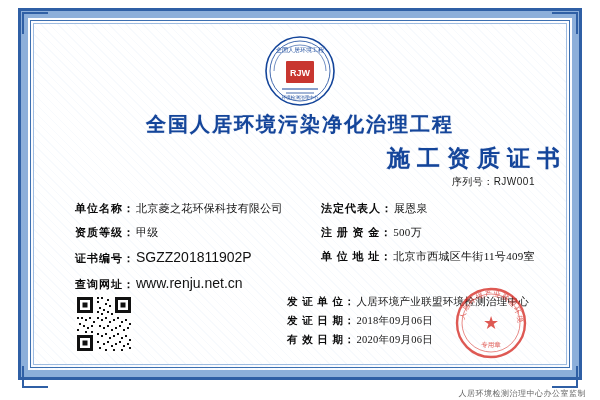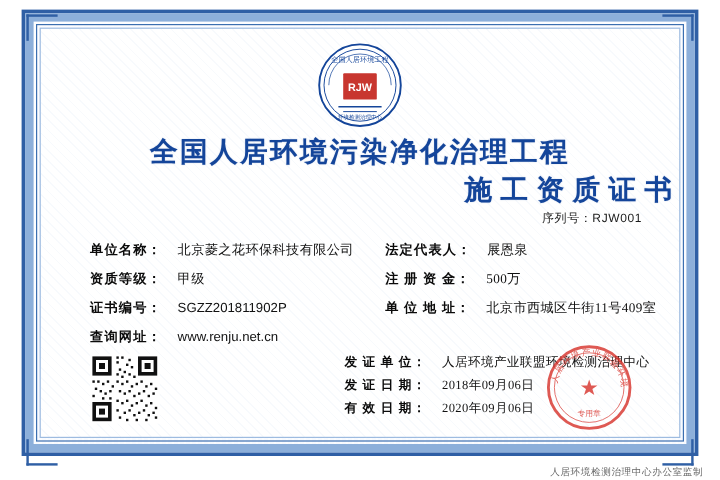--- a/index.html
+++ b/index.html
@@ -100,21 +100,21 @@
 
   
   .title-main {
     position: absolute;
     top: 88px;
     left: 0;
     width: 100%;
     text-align: center;
     font-family: "Liberation Serif", serif;
     font-weight: bold;
-    font-size: 23px;
+    font-size: 20px;
     letter-spacing: 2px;
     color: #14459a;
     text-shadow: 0 0 1px rgba(20,69,154,0.35);
   }
   .title-sub {
     position: absolute;
     top: 120px;
     left: 0;
     width: 100%;
     text-align: right;
@@ -159,27 +159,27 @@
   .field-label {
     font-family: "Liberation Serif", serif;
     font-weight: bold;
     color: #0b0b0b;
     letter-spacing: 1px;
     flex: none;
   }
   .field-value {
     font-family: "Liberation Serif", serif;
     color: #111111;
-    margin-left: 13px;
+    margin-left: 1px;
     letter-spacing: 0.3px;
   }
   .field-value.mono {
     font-family: "Liberation Sans", sans-serif;
     letter-spacing: 0;
-    font-size: 11px;
+    font-size: 14px;
   }
 
   
   .qr {
     position: absolute;
     left: 42px;
     top: 272px;
     width: 58px;
     height: 58px;
     background: #ffffff;

